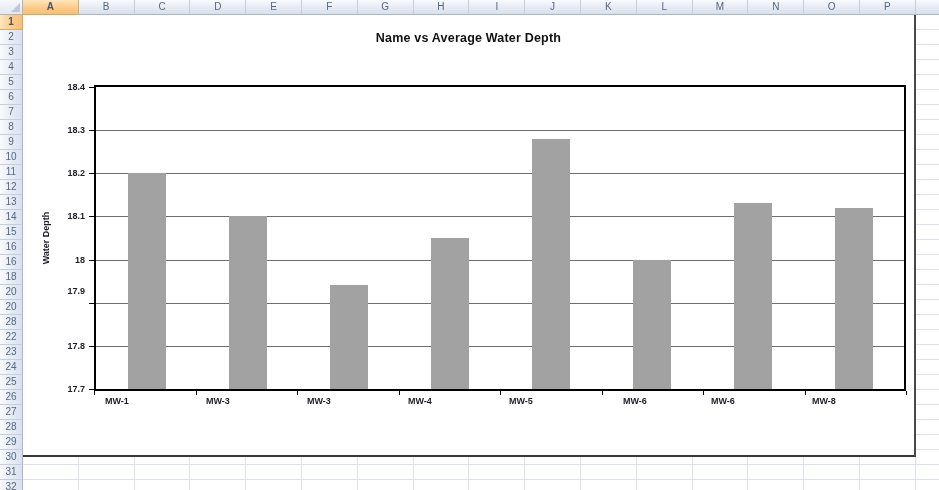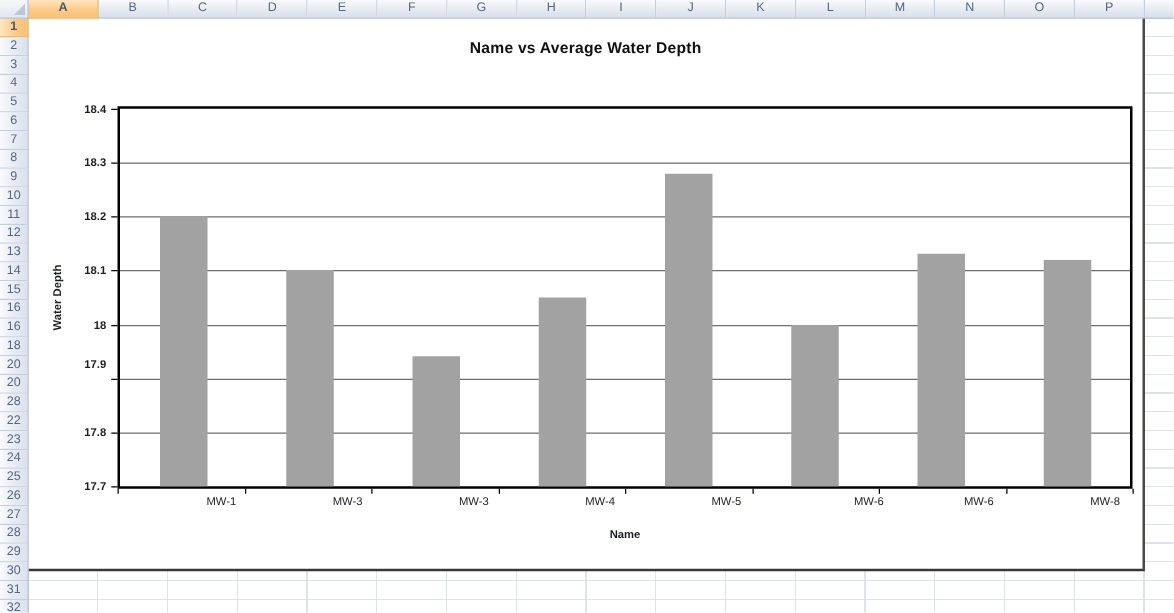--- a/index.html
+++ b/index.html
@@ -78,22 +78,22 @@
   }
   .gridline{position:absolute;left:0;width:100%;height:1px;background:#6e6e6e;}
   .bar{position:absolute;bottom:0;width:38px;background:#a2a2a2;}
   .ytick-label{
     position:absolute;width:62px;left:0;text-align:right;
     font-size:9px;font-weight:bold;color:#1c1e26;transform:translateY(-50%);
   }
   .ytick-mark{position:absolute;width:5px;height:1px;background:#000;left:66px;}
   .xtick-mark{position:absolute;width:1px;height:4px;background:#000;top:376px;}
   .xtick-label{
-    position:absolute;width:84px;text-align:right;top:381px;
-    font-size:9px;font-weight:400;color:#1c1e26;
+    position:absolute;width:84px;text-align:left;top:381px;
+    font-size:9px;font-weight:700;color:#1c1e26;
   }
   .ylabel{
     position:absolute;left:23px;top:223px;
     transform:translate(-50%,-50%) rotate(-90deg);
     font-size:9px;font-weight:600;color:#1c1e26;white-space:nowrap;
   }
   .xlabel{
     position:absolute;left:71px;width:812px;top:407px;text-align:center;
     font-size:9px;font-weight:600;color:#1c1e26;
   }
@@ -162,21 +162,20 @@
       <div class="row-h">30</div>
       <div class="row-h">31</div>
       <div class="row-h">32</div>
     </div>
 
   <div class="chart">
     <div class="chart-title">Name vs Average Water Depth</div>
 
     <div class="ylabel">Water Depth</div>
 
-    <div class="xlabel">Name</div>
 
     <div class="plot" id="plot">
         <div class="gridline" style="top: 43px; background: rgb(110, 110, 110);"></div>
         <div class="gridline" style="top: 86px; background: rgb(110, 110, 110);"></div>
         <div class="gridline" style="top: 129px; background: rgb(110, 110, 110);"></div>
         <div class="gridline" style="top: 173px; background: rgb(110, 110, 110);"></div>
         <div class="gridline" style="top: 216px; background: rgb(110, 110, 110);"></div>
         <div class="gridline" style="top: 259px; background: rgb(110, 110, 110);"></div>
         <div class="bar" style="left: 32px; height: 216px; background: rgb(162, 162, 162);"></div>
         <div class="bar" style="left: 133px; height: 173px; background: rgb(162, 162, 162);"></div>

